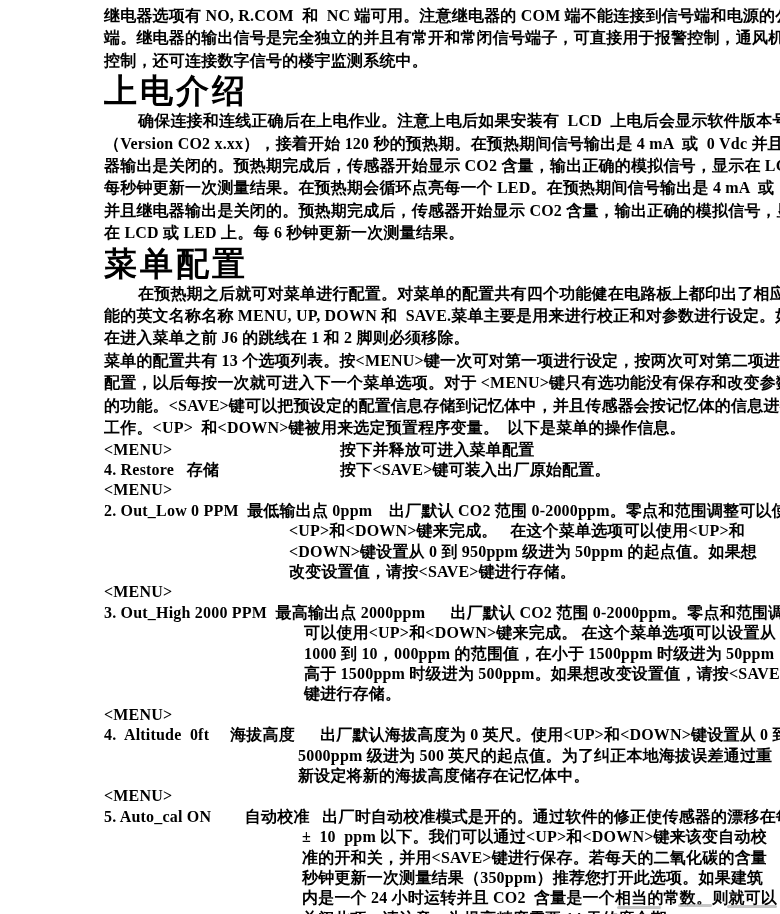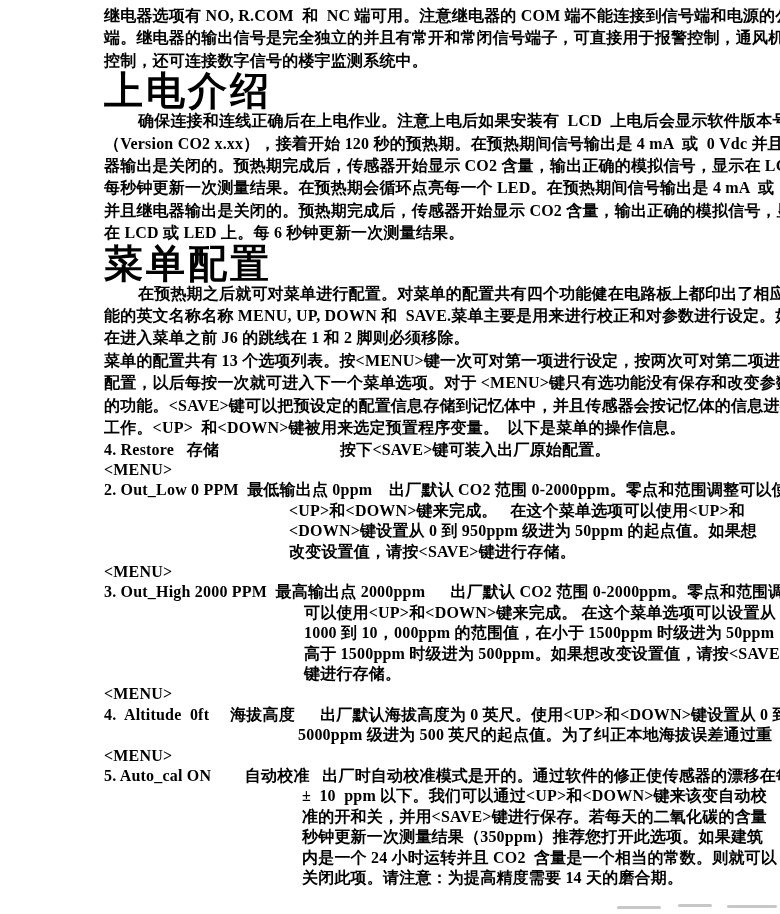--- a/index.html
+++ b/index.html
@@ -17,21 +17,21 @@
   .content {
     padding: 5px 22px 0 104px;
   }
   .line {
     font-size: 16px;
     line-height: 22.4px;
     white-space: pre;
     letter-spacing: 0.2px;
   }
   .heading {
-    font-size: 39px;
+    font-size: 33px;
     line-height: 36px;
     font-weight: 700;
     letter-spacing: 3px;
     margin: 1px 0 1px 0;
   }
   .menu .line {
     line-height: 20.4px;
   }
   .menu .term {
     display: inline-block;
@@ -70,35 +70,37 @@
         <div class="line">能的英文名称名称 MENU, UP, DOWN 和  SAVE.菜单主要是用来进行校正和对参数进行设定。如果</div>
         <div class="line">在进入菜单之前 J6 的跳线在 1 和 2 脚则必须移除。</div>
       </div>
       <div class="para">
         <div class="line">菜单的配置共有 13 个选项列表。按&lt;MENU&gt;键一次可对第一项进行设定，按两次可对第二项进行</div>
         <div class="line">配置，以后每按一次就可进入下一个菜单选项。对于 &lt;MENU&gt;键只有选功能没有保存和改变参数</div>
         <div class="line">的功能。&lt;SAVE&gt;键可以把预设定的配置信息存储到记忆体中，并且传感器会按记忆体的信息进行</div>
         <div class="line">工作。&lt;UP&gt;  和&lt;DOWN&gt;键被用来选定预置程序变量。  以下是菜单的操作信息。</div>
       </div>
       <div class="menu">
+        <div class="line"><span class="term">&lt;MENU&gt;</span><span>按下并释放可进入菜单配置</span></div>
         <div class="line"><span class="term">4. Restore   存储</span><span>按下&lt;SAVE&gt;键可装入出厂原始配置。</span></div>
         <div class="line">&lt;MENU&gt;</div>
         <div class="line">2. Out_Low 0 PPM  最低输出点 0ppm    出厂默认 CO2 范围 0-2000ppm。零点和范围调整可以使用</div>
         <div class="line" style="padding-left: 185px;">&lt;UP&gt;和&lt;DOWN&gt;键来完成。   在这个菜单选项可以使用&lt;UP&gt;和</div>
         <div class="line" style="padding-left: 185px;">&lt;DOWN&gt;键设置从 0 到 950ppm 级进为 50ppm 的起点值。如果想</div>
         <div class="line" style="padding-left: 185px;">改变设置值，请按&lt;SAVE&gt;键进行存储。</div>
         <div class="line">&lt;MENU&gt;</div>
         <div class="line">3. Out_High 2000 PPM  最高输出点 2000ppm      出厂默认 CO2 范围 0-2000ppm。零点和范围调整</div>
         <div class="line" style="padding-left: 200px;">可以使用&lt;UP&gt;和&lt;DOWN&gt;键来完成。 在这个菜单选项可以设置从</div>
         <div class="line" style="padding-left: 200px;">1000 到 10，000ppm 的范围值，在小于 1500ppm 时级进为 50ppm</div>
         <div class="line" style="padding-left: 200px;">高于 1500ppm 时级进为 500ppm。如果想改变设置值，请按&lt;SAVE&gt;</div>
         <div class="line" style="padding-left: 200px;">键进行存储。</div>
         <div class="line">&lt;MENU&gt;</div>
         <div class="line">4.  Altitude  0ft     海拔高度      出厂默认海拔高度为 0 英尺。使用&lt;UP&gt;和&lt;DOWN&gt;键设置从 0 到</div>
         <div class="line" style="padding-left: 194px;">5000ppm 级进为 500 英尺的起点值。为了纠正本地海拔误差通过重</div>
+        <div class="line" style="padding-left: 194px;">新设定将新的海拔高度储存在记忆体中。</div>
         <div class="line">&lt;MENU&gt;</div>
         <div class="line">5. Auto_cal ON        自动校准   出厂时自动校准模式是开的。通过软件的修正使传感器的漂移在每年</div>
         <div class="line" style="padding-left: 198px;">±  10  ppm 以下。我们可以通过&lt;UP&gt;和&lt;DOWN&gt;键来该变自动校</div>
         <div class="line" style="padding-left: 198px;">准的开和关，并用&lt;SAVE&gt;键进行保存。若每天的二氧化碳的含量</div>
         <div class="line" style="padding-left: 198px;">秒钟更新一次测量结果（350ppm）推荐您打开此选项。如果建筑</div>
         <div class="line" style="padding-left: 198px;">内是一个 24 小时运转并且 CO2  含量是一个相当的常数。则就可以</div>
         <div class="line" style="padding-left: 198px;">关闭此项。请注意：为提高精度需要 14 天的磨合期。</div>
       </div>
     </div>
   <div class="scan-artifact" style="left:617px; top:906px; width:44px;"></div>

